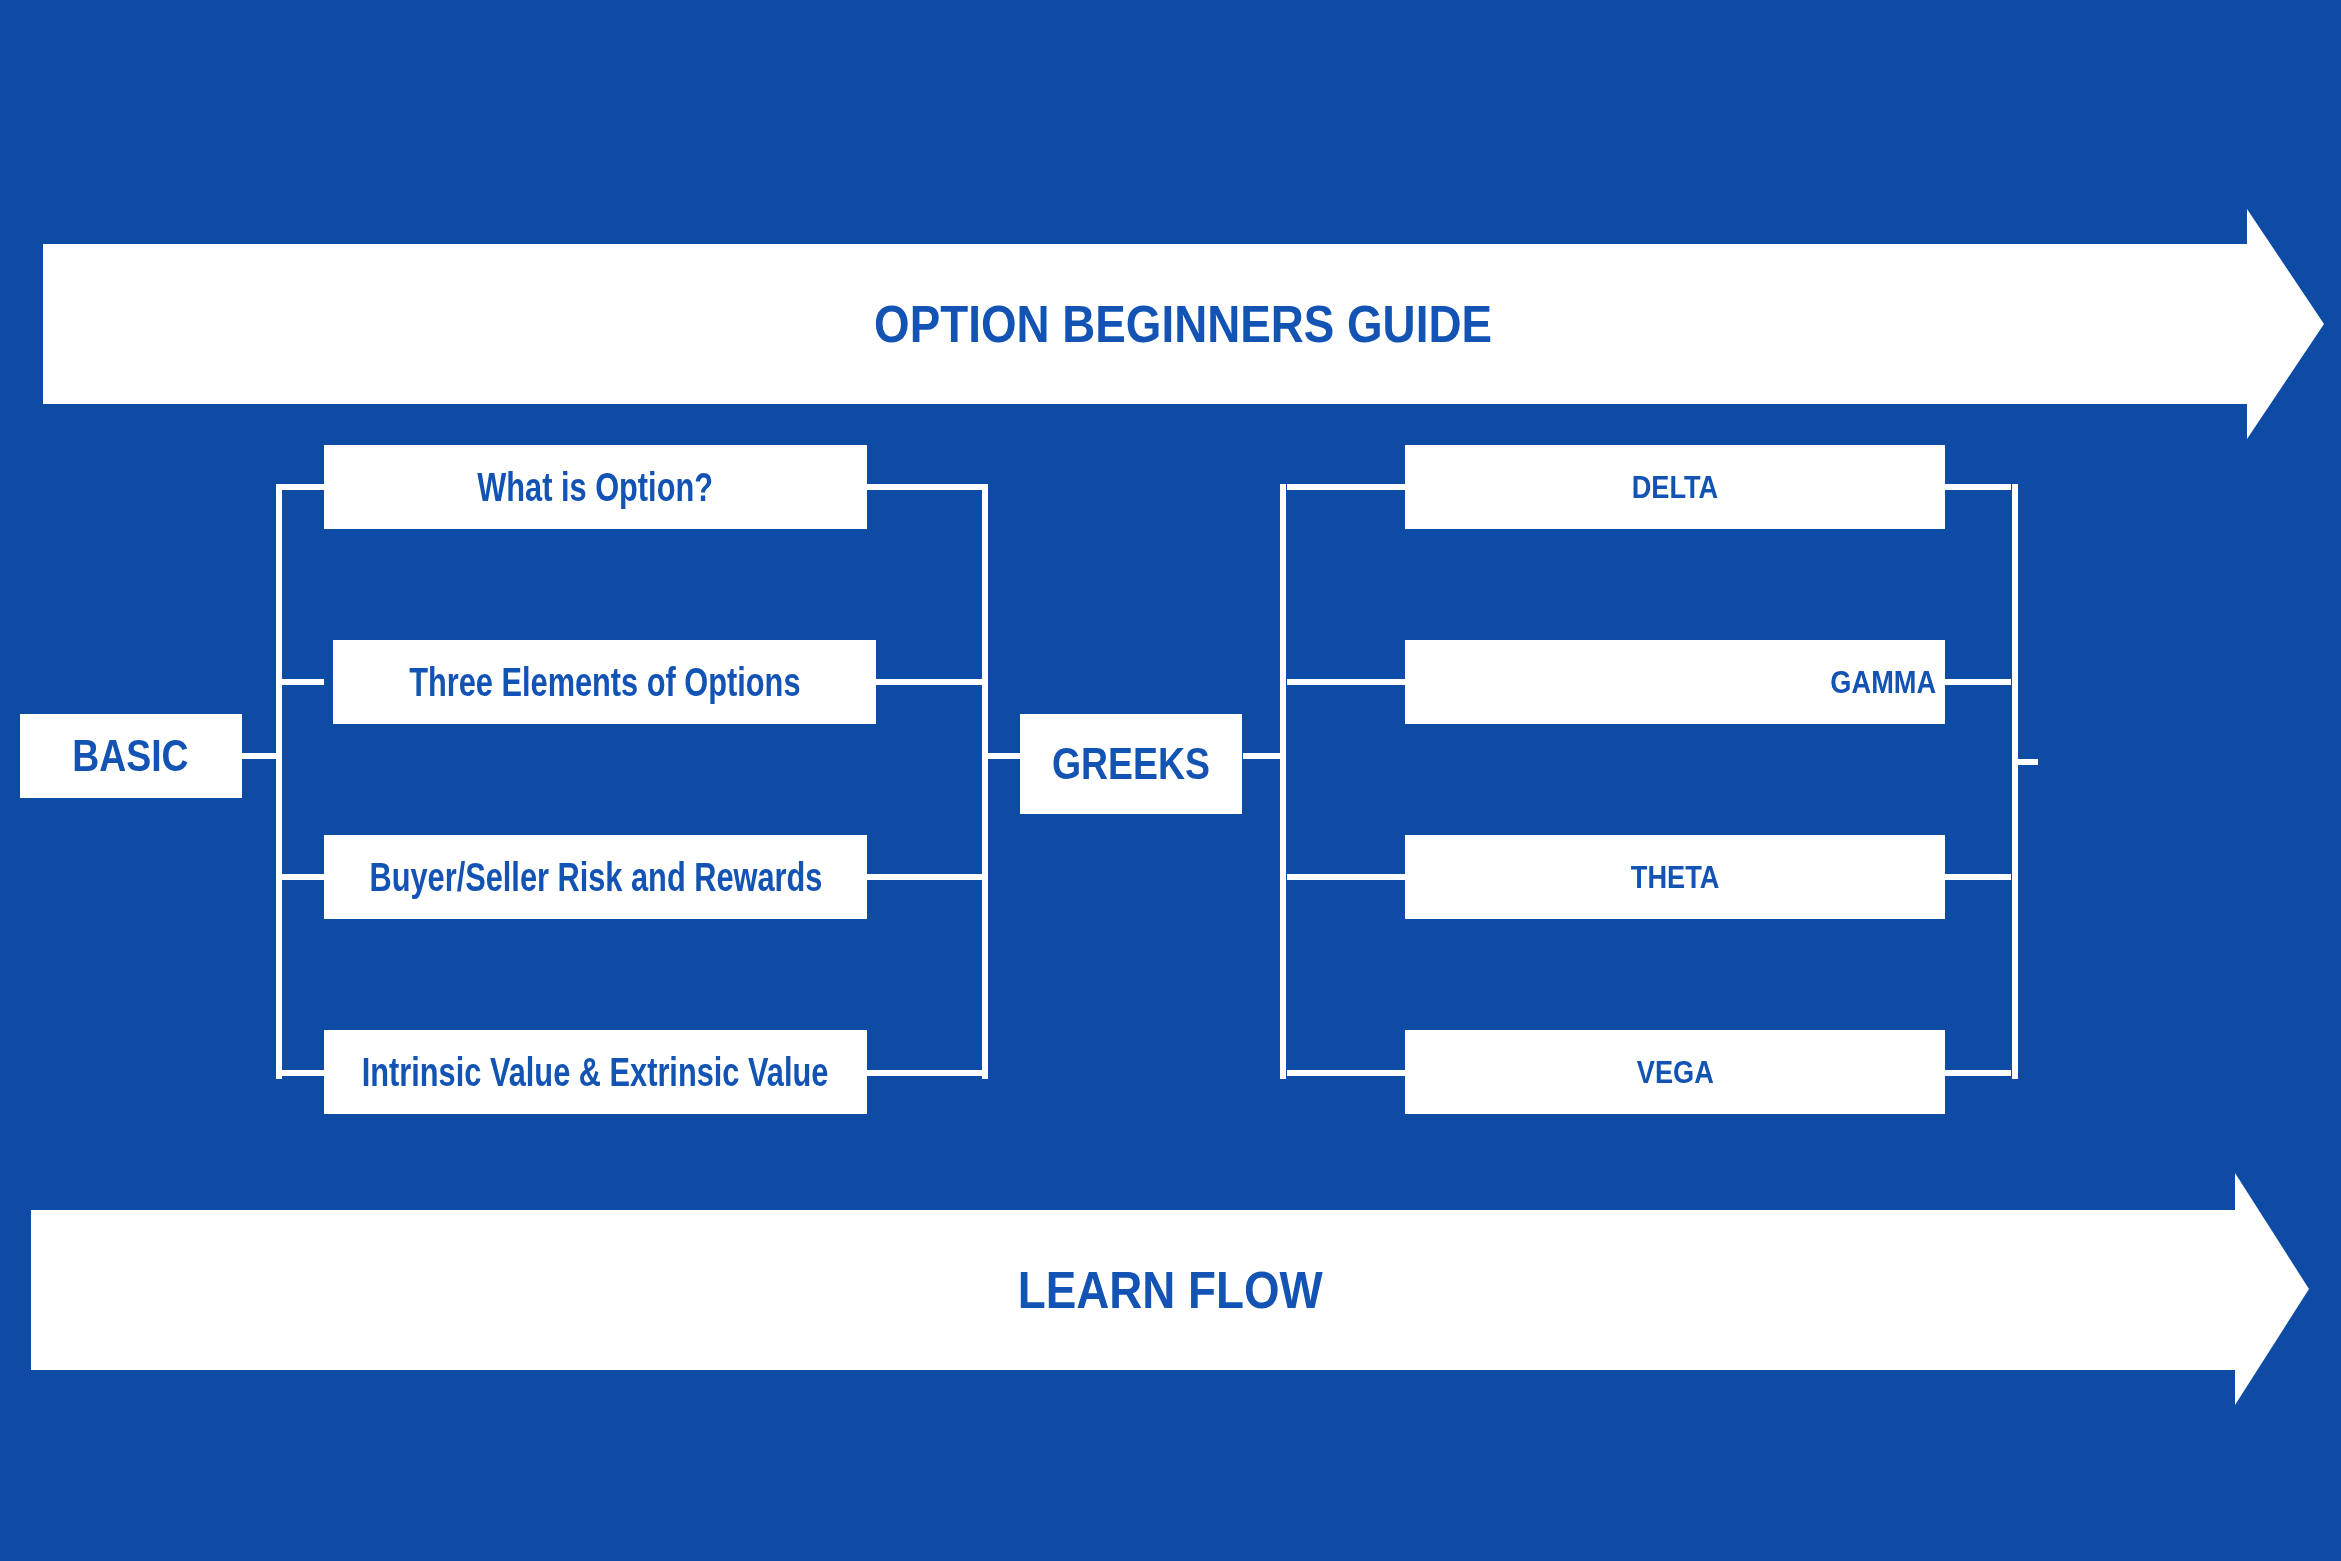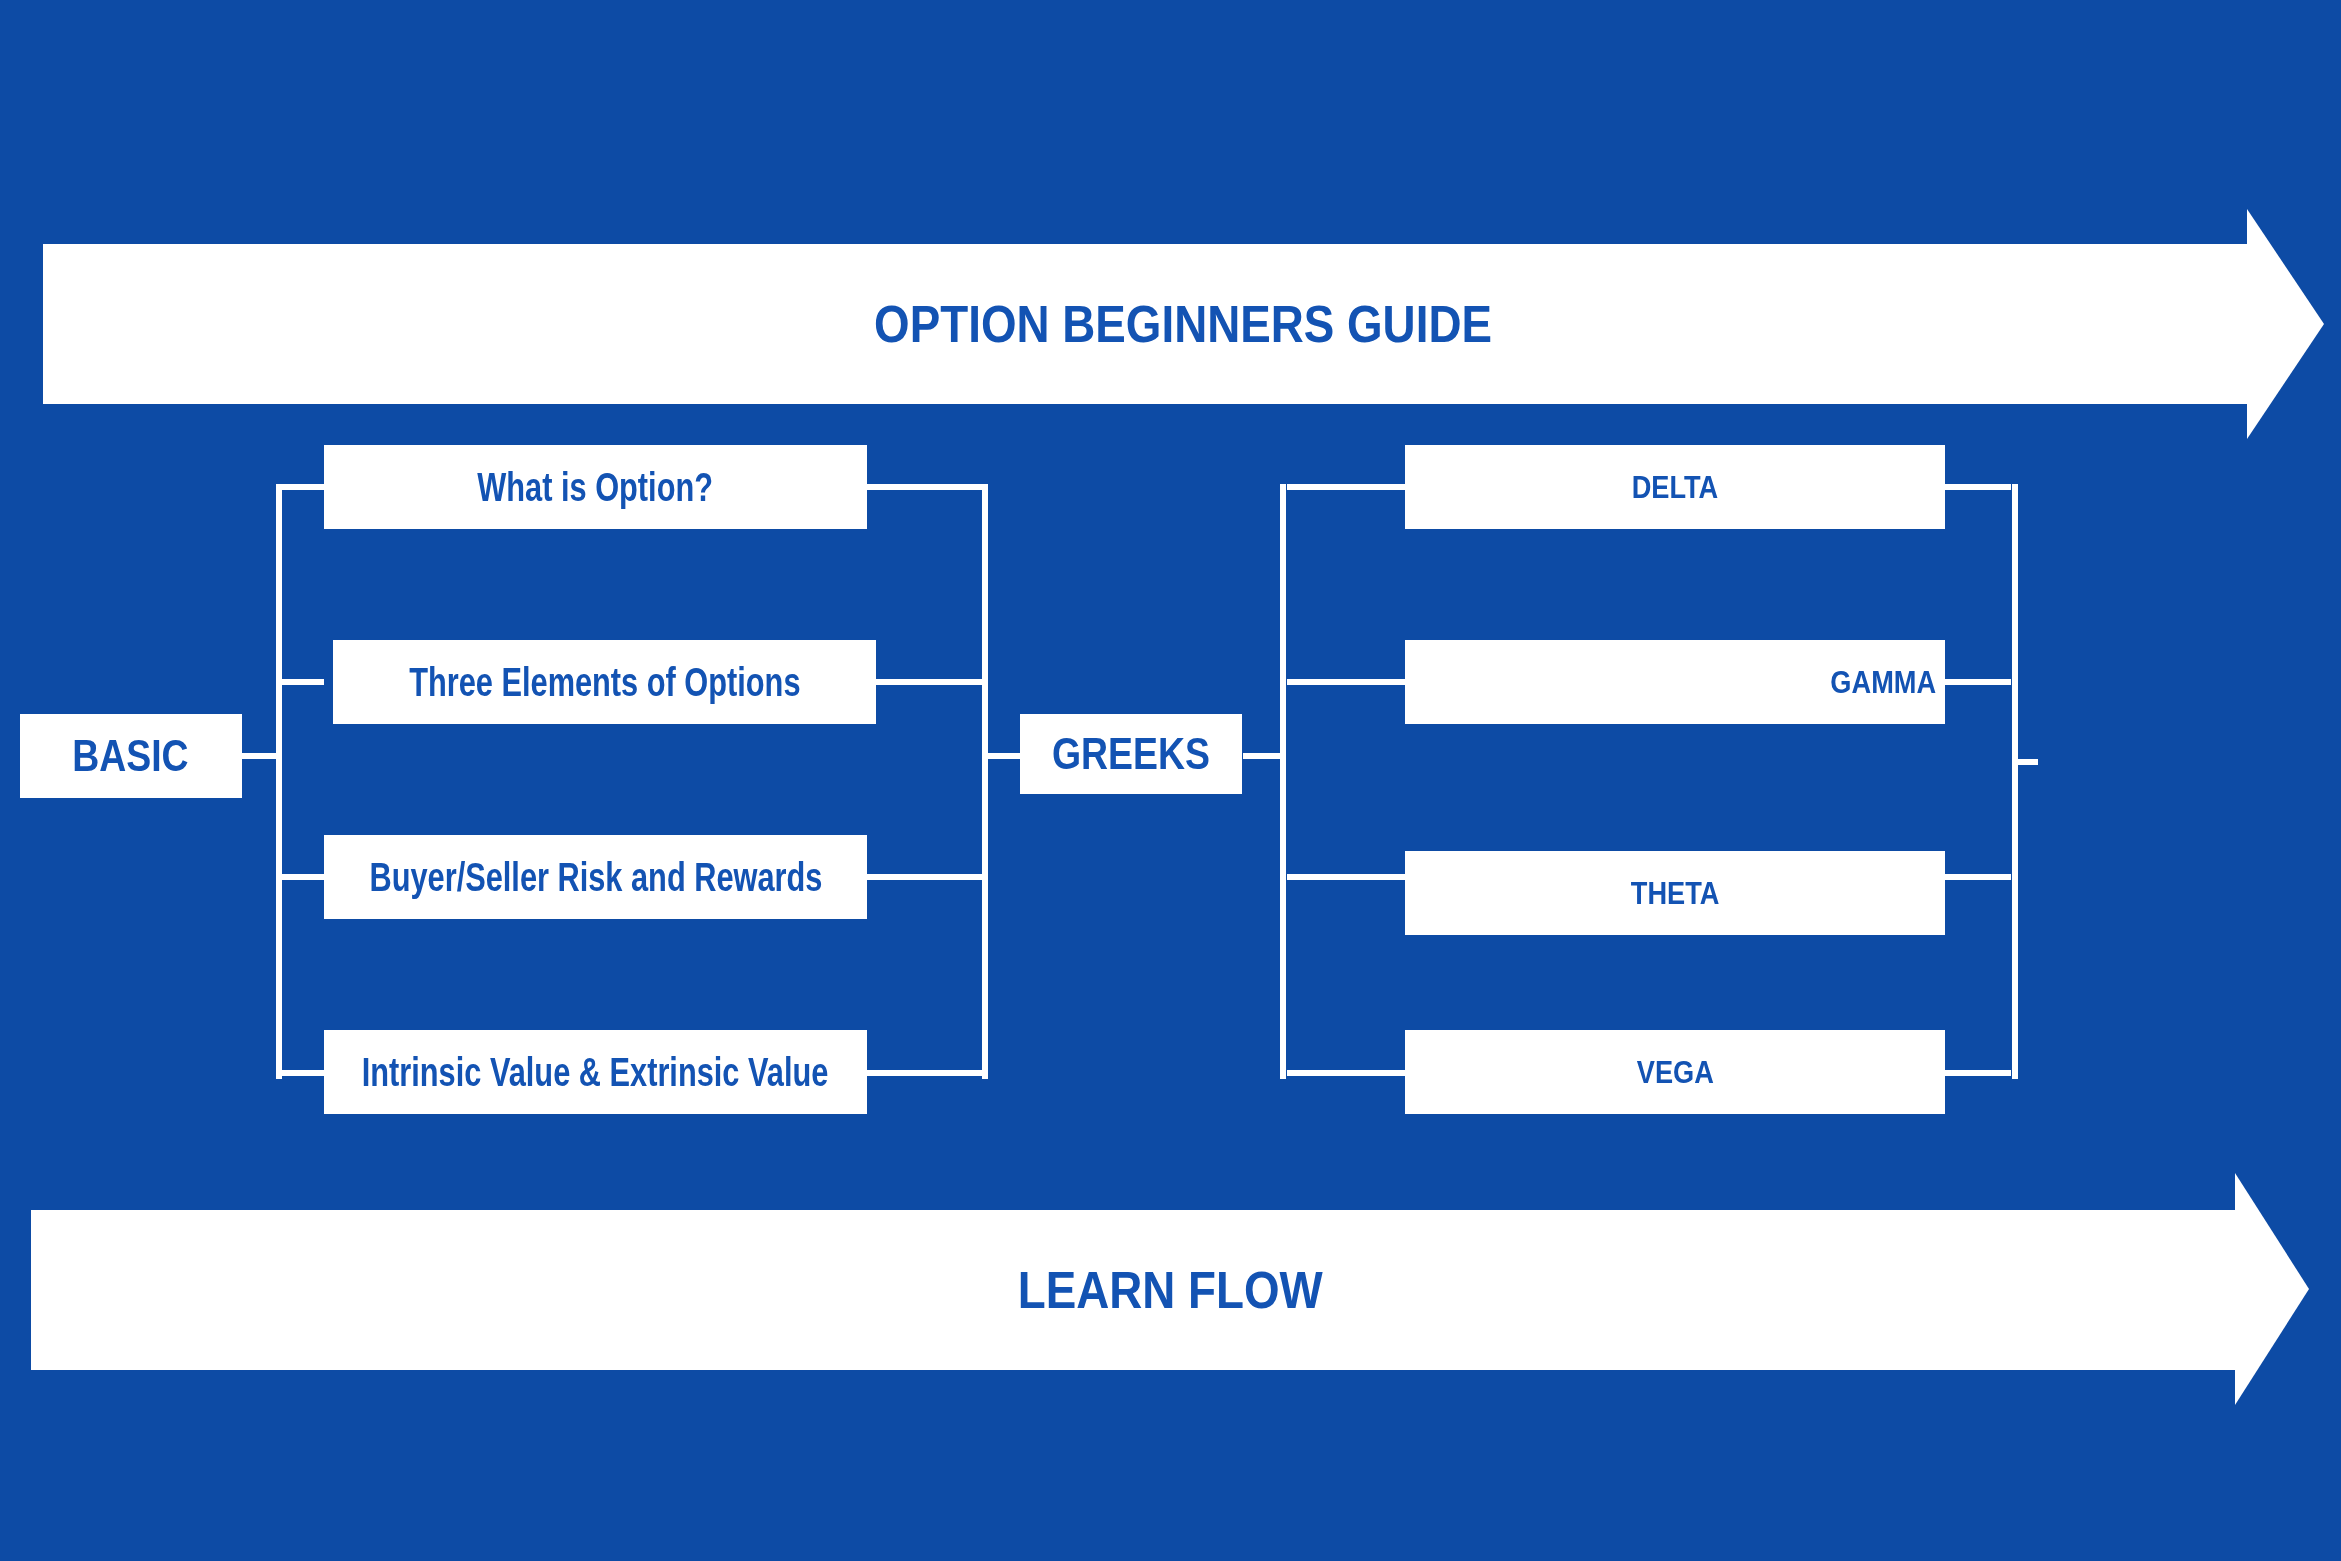--- a/index.html
+++ b/index.html
@@ -59,30 +59,30 @@
     white-space: nowrap;
   }
   .node > span { display: inline-block; transform: scaleX(0.85); }
   .node.topic { font-size: 41px; }
   .node.topic > span { transform: scaleX(0.75); }
   .node.hub   { font-size: 44px; }
   .node.greek { font-size: 32px; }
 
   
   .node-basic  { left: 19.5px;   top: 714px; width: 222px; height: 84px; }
-  .node-greeks { left: 1020px; top: 714px; width: 222px; height: 80px; }
+  .node-greeks { left: 1020px; top: 714px; width: 222px; height: 100px; }
   .node-trade  { left: 2038px; top: 721px; width: 283px; height: 84px; }
 
   
   .lt { left: 324px; width: 543px; height: 84px; }
   .lt.r1 { top: 445px; } .lt.r2 { top: 640px; margin-left: 9px; } .lt.r3 { top: 835px; } .lt.r4 { top: 1030px; }
 
   
   .gk { left: 1405px; width: 540px; height: 84px; }
-  .gk.r1 { top: 445px; } .gk.r2 { top: 640px; justify-content: flex-end; } .gk.r3 { top: 835px; margin-top: 16px; } .gk.r4 { top: 1030px; }
+  .gk.r1 { top: 445px; } .gk.r2 { top: 640px; justify-content: flex-end; } .gk.r3 { top: 835px; } .gk.r4 { top: 1030px; }
 </style>
 </head>
 <body>
 
 <div class="stage">
 
   <div class="arrow-body banner-top-body"></div>
   <div class="arrow-head banner-top-head"></div>
   <div class="banner-label banner-top-label">
     <span>OPTION BEGINNERS GUIDE</span>

